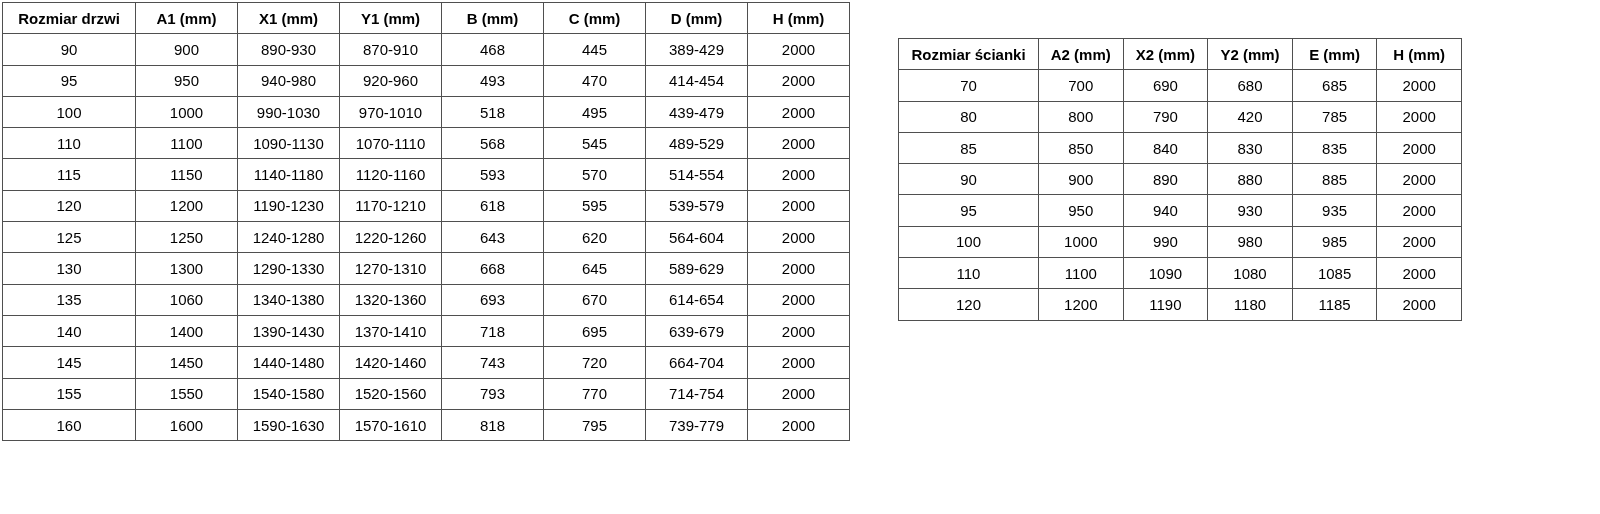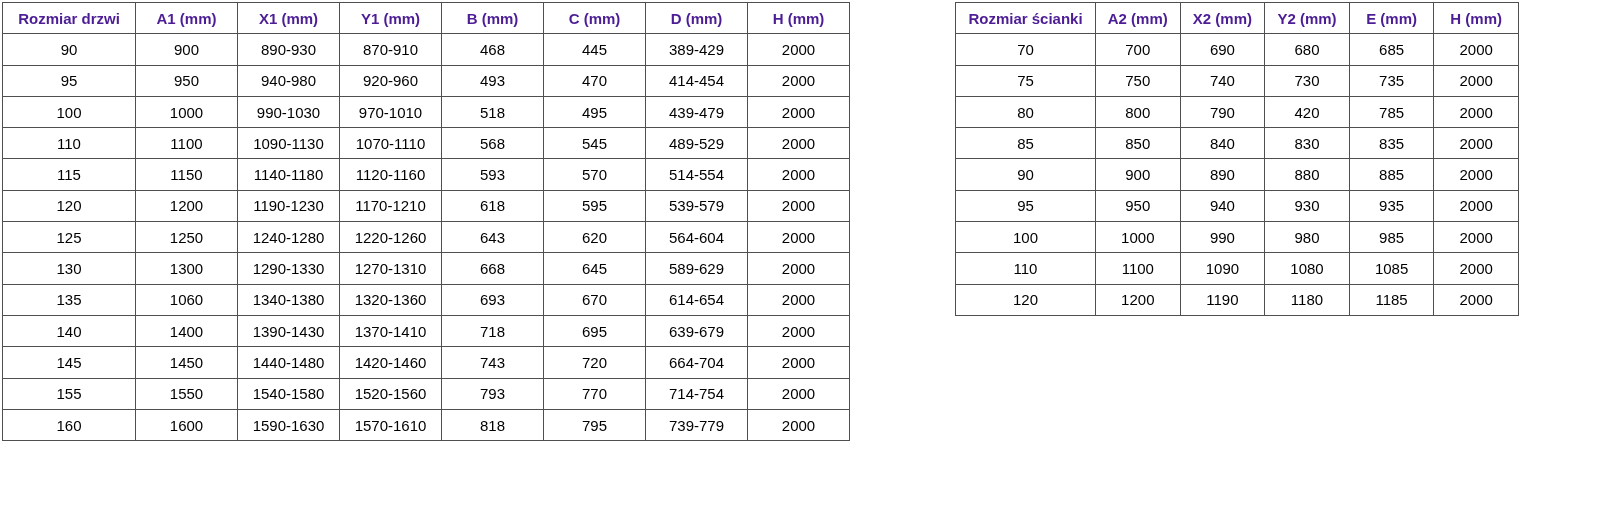--- a/index.html
+++ b/index.html
@@ -31,33 +31,34 @@
     vertical-align: middle;
     padding: 0;
     height: 30.3px;
     font-size: 15px;
     line-height: 1;
     white-space: nowrap;
     overflow: hidden;
   }
   table.spec th {
     font-weight: bold;
-    color: #4c1d95;
+    color: #000000;
   }
   table.spec td {
     font-weight: normal;
     color: #000000;
   }
   #door-table {
     left: 2px;
     width: 848px;
   }
   #wall-table {
-    left: 955px;
+    left: 898px;
     width: 564px;
+    margin-top: 36px;
   }
 </style>
 </head>
 <body>
 
 <div class="canvas">
 
   <table class="spec" id="door-table">
     <colgroup>
       <col style="width:133px">
@@ -227,28 +228,20 @@
     <tbody>
         <tr>
           <td>70</td>
           <td>700</td>
           <td>690</td>
           <td>680</td>
           <td>685</td>
           <td>2000</td>
         </tr>
         <tr>
-          <td>75</td>
-          <td>750</td>
-          <td>740</td>
-          <td>730</td>
-          <td>735</td>
-          <td>2000</td>
-        </tr>
-        <tr>
           <td>80</td>
           <td>800</td>
           <td>790</td>
           <td>420</td>
           <td>785</td>
           <td>2000</td>
         </tr>
         <tr>
           <td>85</td>
           <td>850</td>

